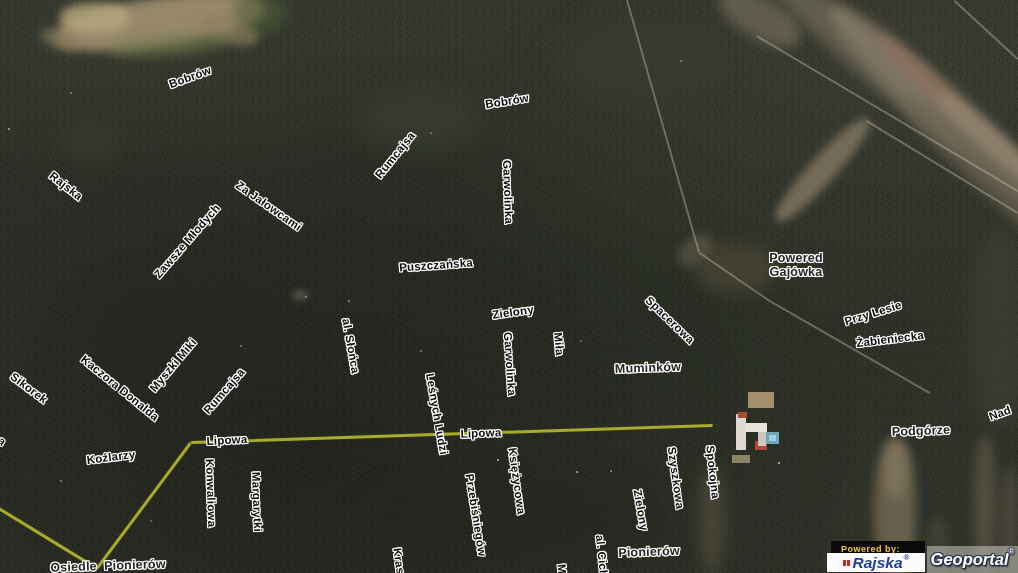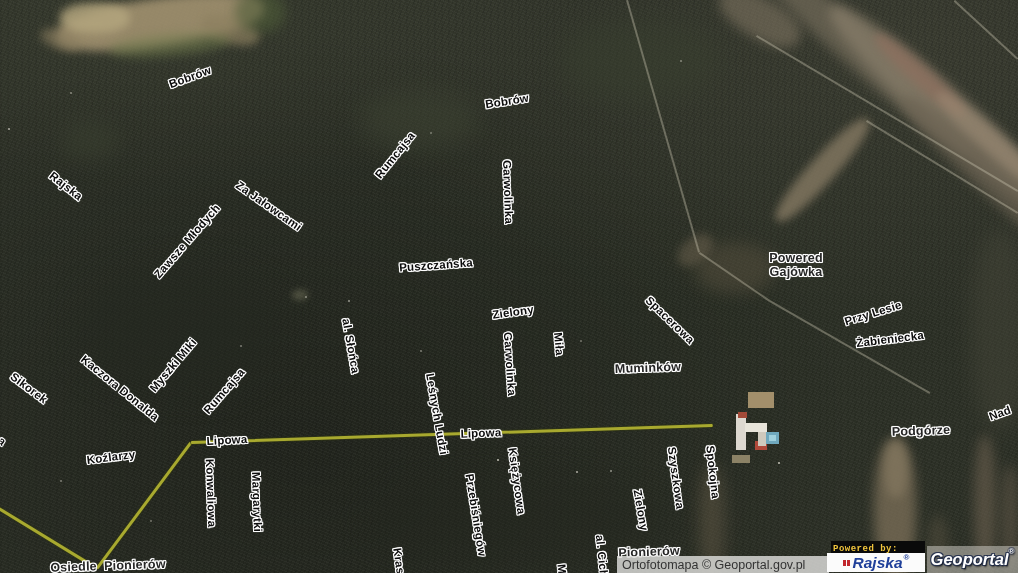--- a/index.html
+++ b/index.html
@@ -33,23 +33,23 @@
                  1px 0 0 #fff,-1px 1px 0 #fff,0 1px 0 #fff,1px 1px 0 #fff,0 0 2px #fff;
   }
   .place{font-size:12.5px;color:#262626;white-space:pre-wrap;text-align:center;line-height:1.15;}
   .attrbar{
     position:absolute;left:617px;top:556px;width:212px;height:17px;z-index:10;
     background:rgba(222,222,220,.82);display:flex;align-items:center;
     padding-left:5px;box-sizing:border-box;font-size:12.5px;color:#333;
   }
   .powered{
     position:absolute;left:831px;top:541px;width:94px;height:15px;z-index:11;
-    background:#0a0a0a;color:#f2c63d;font-family:Liberation Mono, monospace;
+    background:#0a0a0a;color:#f2c63d;font-family:Liberation Sans, sans-serif;
     font-size:9px;font-weight:bold;letter-spacing:.5px;
-    display:flex;align-items:center;padding-left:2px;box-sizing:border-box;
+    display:flex;align-items:center;padding-left:10px;box-sizing:border-box;
   }
   .targeo{
     position:absolute;left:827px;top:553px;width:98px;height:19px;z-index:11;
     background:#fbfbfb;display:flex;align-items:center;justify-content:center;
     font-weight:bold;font-style:italic;font-size:15.5px;color:#20409a;cursor:pointer;
   }
   .tq{position:relative;display:inline-block;width:9px;height:8px;margin-right:1px;}
   .tq::before,.tq::after{content:"";position:absolute;top:1px;width:3px;height:6px;background:#c1272d;}
   .tq::before{left:0;} .tq::after{left:4px;}
   .targeo sup{font-size:8px;font-style:normal;align-self:flex-start;margin:1px 0 0 1px;line-height:1;}
@@ -60,23 +60,20 @@
     text-shadow:-1px -1px 0 #2a3550,1px -1px 0 #2a3550,-1px 1px 0 #2a3550,1px 1px 1px #10182e,1px 2px 2px rgba(0,0,0,.6);
   }
   .automapa sup{font-size:8px;font-style:normal;align-self:flex-start;margin-top:2px;line-height:1;}
 </style>
 </head>
 <body>
 
 <div id="map">
   <div class="texture"></div>
 
-  <div class="attrbar">
-    <span>Ortofotomapa © Geoportal.gov.pl</span>
-  </div>
 
   <div class="powered">
     <span>Powered by:</span>
   </div>
 
   <div class="targeo">
     <span class="tq"></span>
     <span>Rajska</span>
     <sup>®</sup>
   </div>

